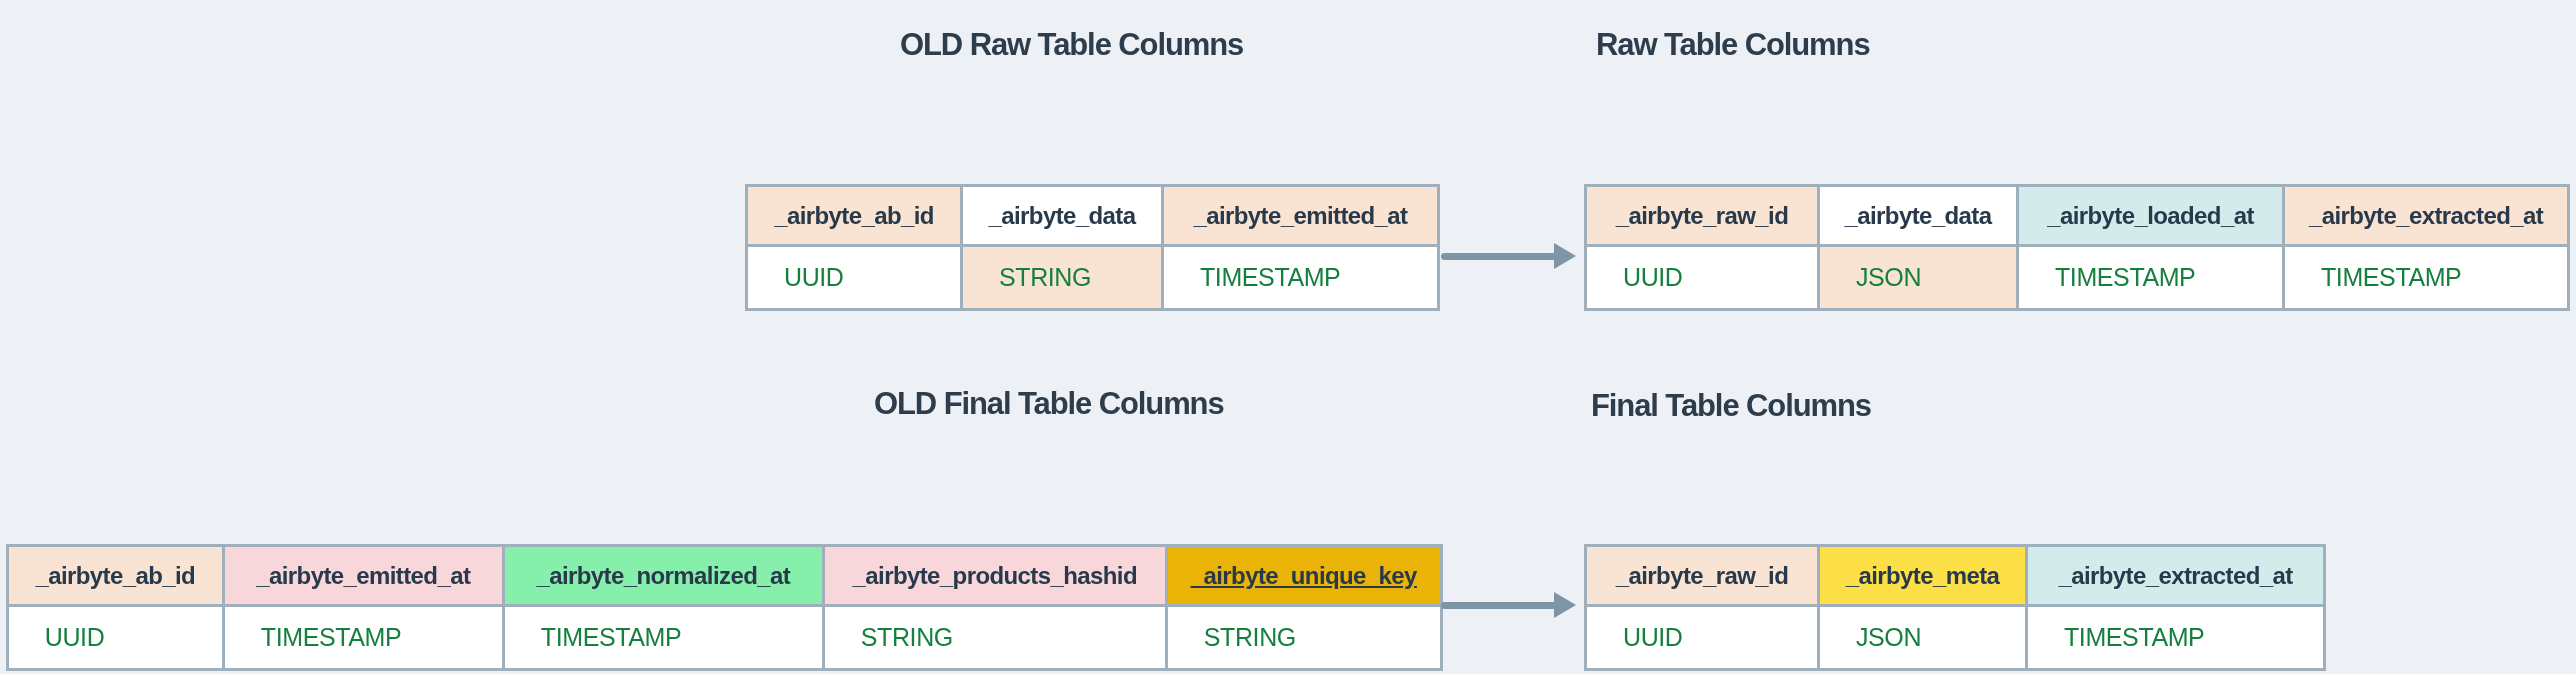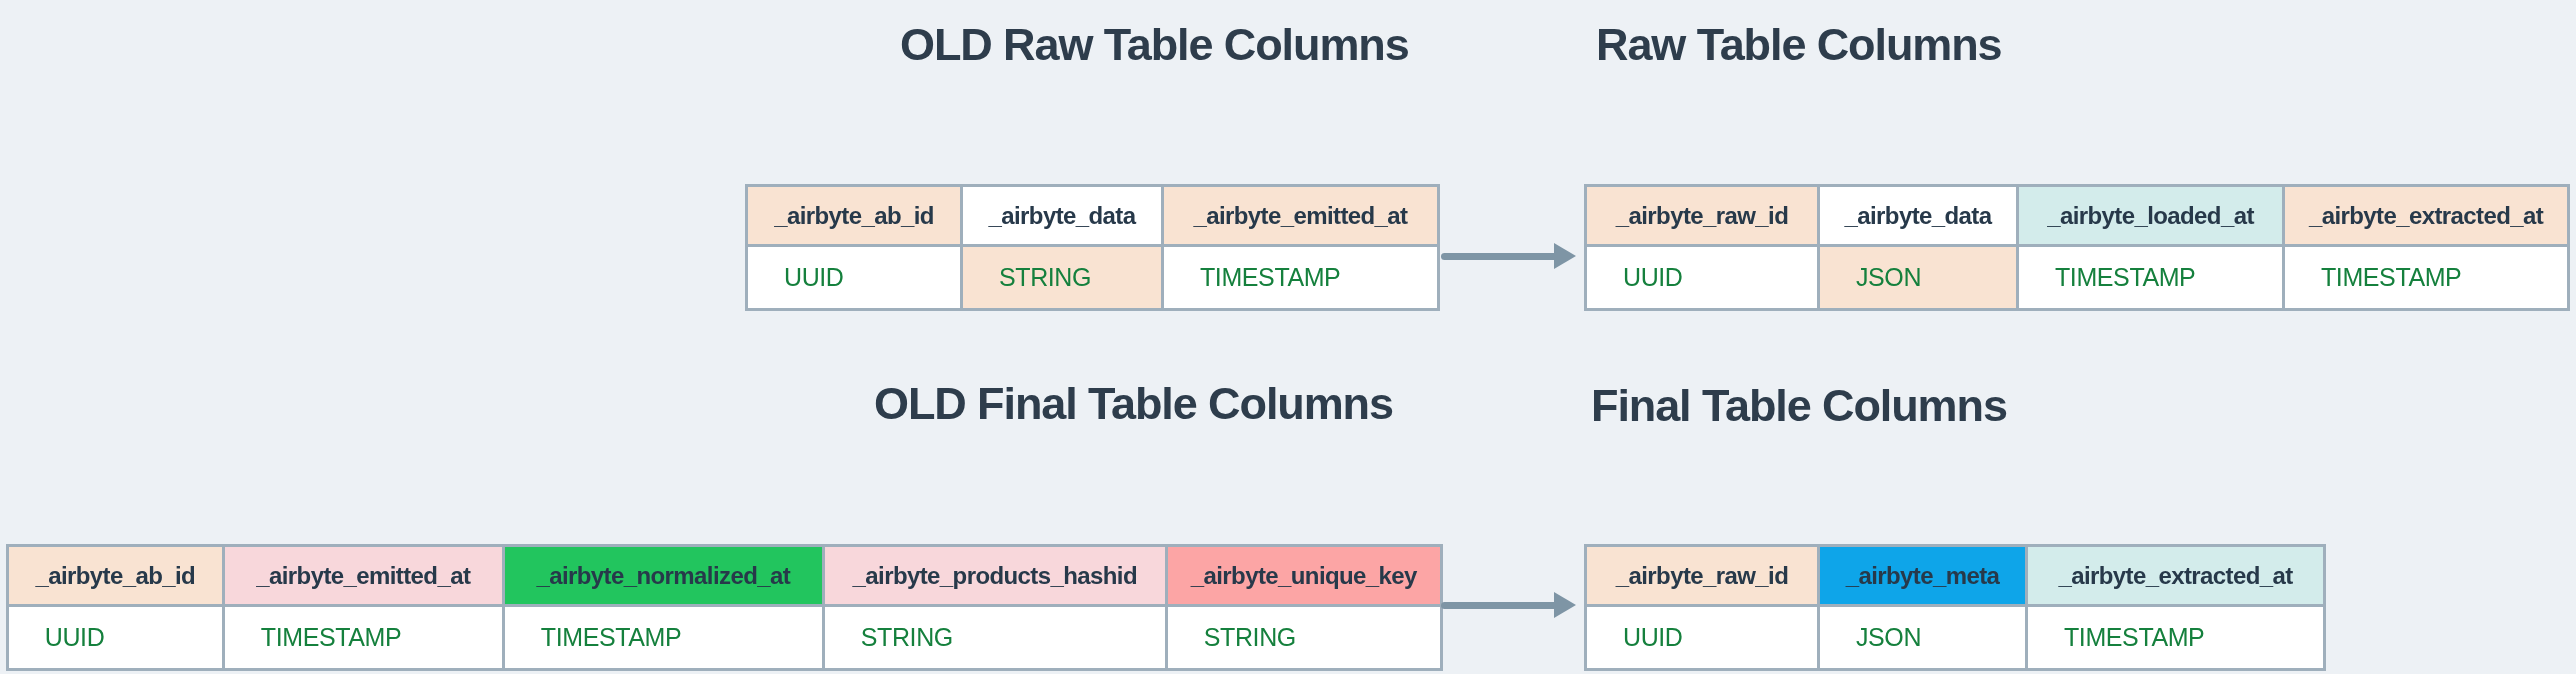--- a/index.html
+++ b/index.html
@@ -10,21 +10,21 @@
     width: 2576px;
     height: 675px;
     position: relative;
     overflow: hidden;
     background: #edf1f5;
     font-family: "Liberation Sans", sans-serif;
     color: #2c3a48;
   }
   .title {
     position: absolute;
-    font-size: 45px;
+    font-size: 31px;
     line-height: 49px;
     font-weight: 600;
     letter-spacing: -1.1px;
     color: #2e3d4c;
     white-space: nowrap;
   }
   table.dtable {
     position: absolute;
     border-collapse: collapse;
     table-layout: fixed;
@@ -150,23 +150,23 @@
       <col style="width:216px">
       <col style="width:280px">
       <col style="width:320px">
       <col style="width:343px">
       <col style="width:275px">
     </colgroup>
   <tbody>
       <tr>
     <th style="background: rgb(249, 227, 210);">_airbyte_ab_id</th>
     <th style="background: rgb(248, 215, 219);">_airbyte_emitted_at</th>
-    <th style="background: #22c55e;">_airbyte_normalized_at</th>
+    <th style="background: #86efac;">_airbyte_normalized_at</th>
     <th style="background: rgb(248, 215, 219);">_airbyte_products_hashid</th>
-    <th style="background: #fca5a5;">_airbyte_unique_key</th>
+    <th style="background: #eab308; text-decoration: underline;">_airbyte_unique_key</th>
   </tr>
   <tr>
     <td style="background: rgb(255, 255, 255);">UUID</td>
     <td style="background: rgb(255, 255, 255);">TIMESTAMP</td>
     <td style="background: rgb(255, 255, 255);">TIMESTAMP</td>
     <td style="background: rgb(255, 255, 255);">STRING</td>
     <td style="background: rgb(255, 255, 255);">STRING</td>
   </tr>
 </tbody>
   </table>
@@ -178,21 +178,21 @@
 
 <table class="dtable" id="table-final">
   <colgroup>
       <col style="width:233px">
       <col style="width:208px">
       <col style="width:298px">
     </colgroup>
   <tbody>
       <tr>
     <th style="background: rgb(249, 227, 210);">_airbyte_raw_id</th>
-    <th style="background: #0ea5e9;">_airbyte_meta</th>
+    <th style="background: #fde047;">_airbyte_meta</th>
     <th style="background: rgb(211, 236, 235);">_airbyte_extracted_at</th>
   </tr>
   <tr>
     <td style="background: rgb(255, 255, 255);">UUID</td>
     <td style="background: rgb(255, 255, 255);">JSON</td>
     <td style="background: rgb(255, 255, 255);">TIMESTAMP</td>
   </tr>
 </tbody>
   </table>
 

